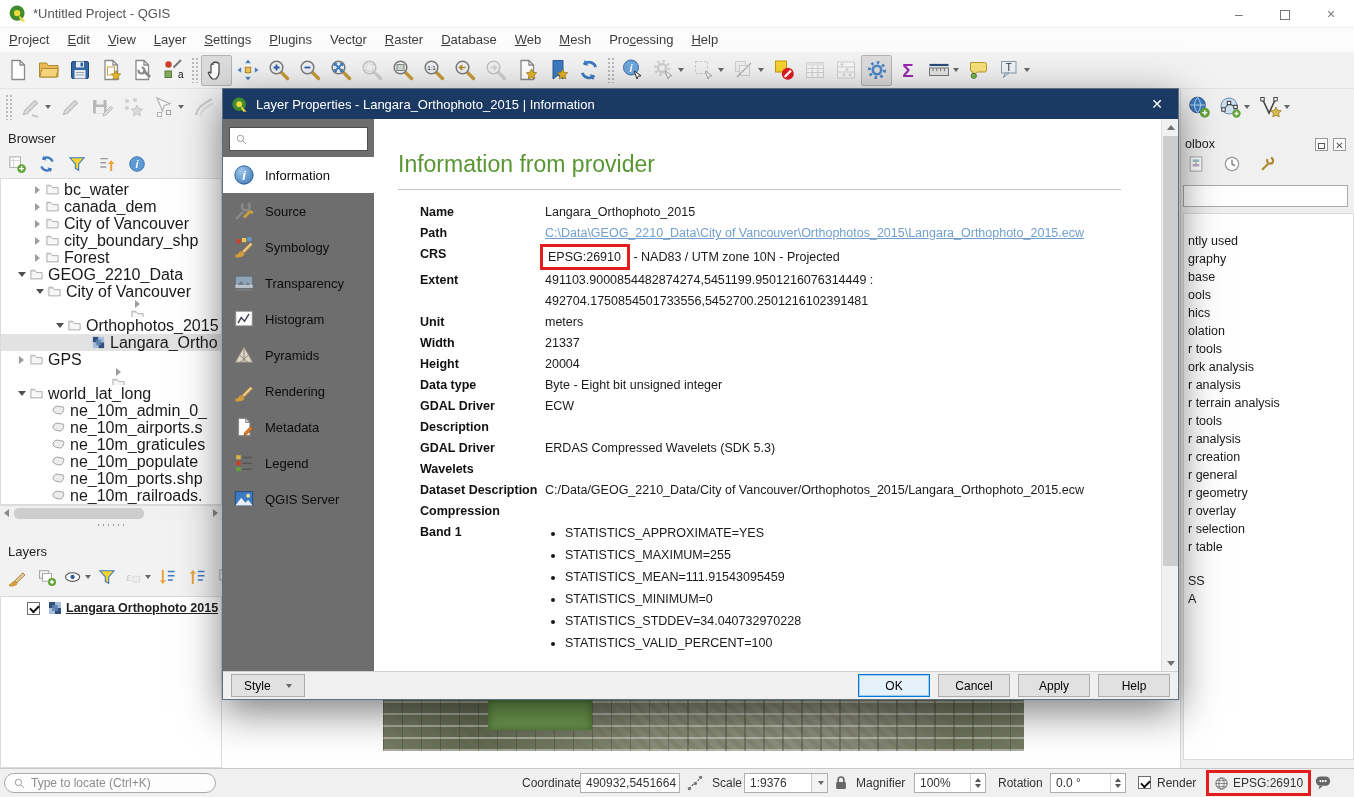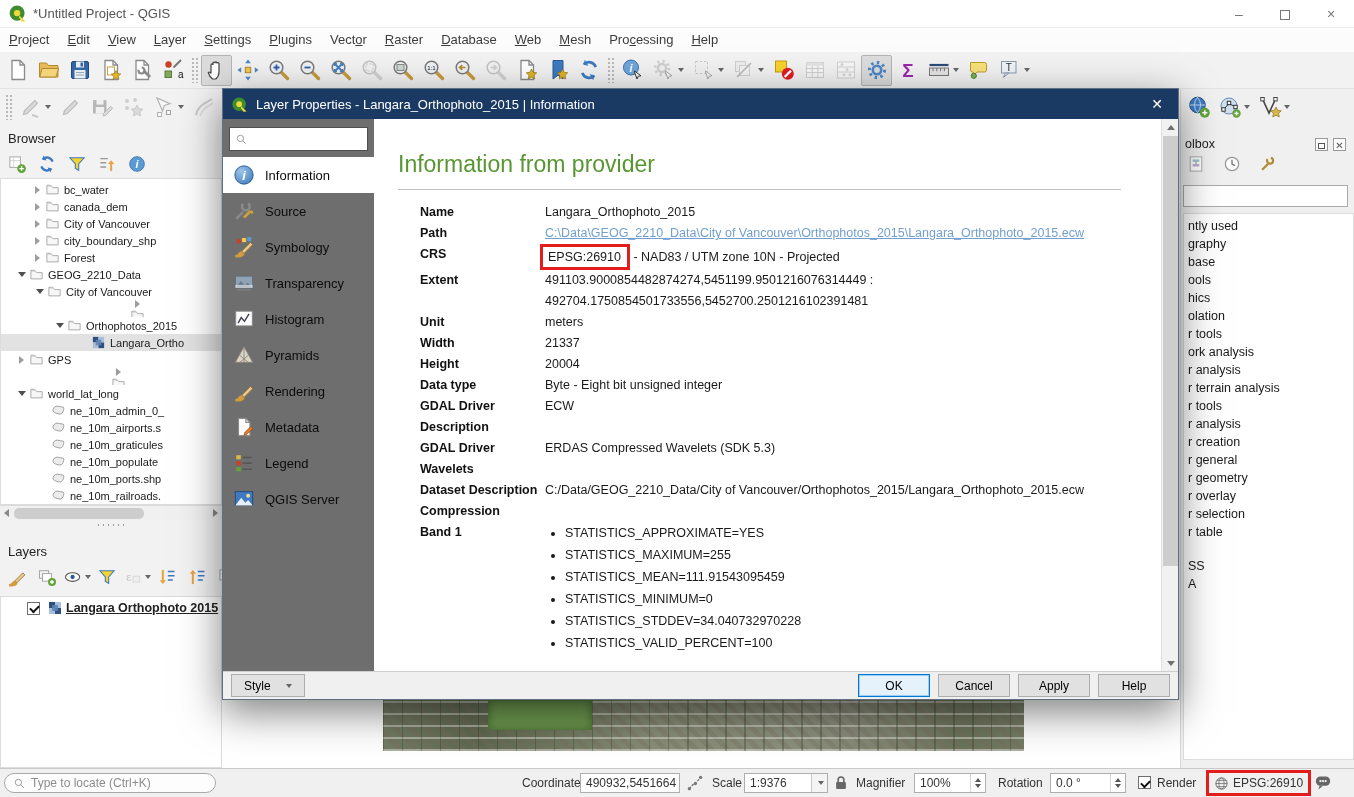--- a/index.html
+++ b/index.html
@@ -33,21 +33,21 @@
   .tbtn.withcaret { width:40px; }
   .grip { flex:none; width:7px; height:26px; margin:0 3px; background-image:radial-gradient(#b9b9b9 1px, transparent 1.1px); background-size:4px 4px; }
 
   
   .ptitle { font-size:13px; color:#222; padding:6px 8px 4px 8px; }
   .ptoolbar { display:flex; gap:4px; padding:1px 4px; }
   .ptoolbar .tbtn { width:26px; height:26px; } .ptoolbar .tbtn svg{ width:20px; height:20px; }
 
   #browser { left:0; top:125px; width:222px; height:395px; background:#f2f2f2; }
   #browser-tree { position:absolute; left:0; top:53px; right:0; bottom:15px; background:#fff; border:1px solid #dcdcdc; overflow:hidden; padding-top:2px; }
-  .trow { height:17px; display:flex; align-items:center; white-space:nowrap; font-size:11px; color:#1a1a1a; overflow:hidden; }
+  .trow { height:17px; display:flex; align-items:center; white-space:nowrap; font-size:16px; color:#1a1a1a; overflow:hidden; }
   .trow.selected { background:#e2e2e2; }
   .tw { width:13px; flex:none; display:flex; align-items:center; justify-content:center; }
   .ar-c { width:0;height:0;border-top:4px solid transparent;border-bottom:4px solid transparent;border-left:5px solid #9d9d9d; }
   .ar-o { width:0;height:0;border-left:4px solid transparent;border-right:4px solid transparent;border-top:5px solid #4f4f4f; }
   .trow .icon { width:17px; flex:none; } .trow .icon svg { width:15px; height:15px; }
   .trow .tlabel { padding-left:3px; }
   #browser-hscroll { position:absolute; left:0; bottom:0; height:15px; width:222px; background:#f0f0f0; border-top:1px solid #dcdcdc; }
   .harrow { position:absolute; top:3px; width:0; height:0; border-top:4px solid transparent; border-bottom:4px solid transparent; }
   .harrow.left { left:4px; border-right:5px solid #888; }
   .harrow.right { right:4px; border-left:5px solid #888; }
@@ -82,21 +82,21 @@
   
   #rightdock { left:1180px; top:89px; width:174px; height:679px; background:#f0f0f0; border-left:1px solid #d6d6d6; }
   #dock-topbar { position:absolute; left:2px; top:2px; display:flex; align-items:center; }
   #dock-titlerow { position:absolute; left:4px; top:48px; right:4px; height:18px; font-size:12.5px; color:#222; }
   .dockwin { position:absolute; top:1px; width:13px; height:13px; color:#555; font-size:10px; line-height:13px; text-align:center; border:1px solid #9a9a9a; background:#fbfbfb; }
   #dock-float { right:22px; } #dock-close { right:4px; }
   #dock-float span { display:inline-block; width:7px; height:6px; border:1px solid #555; vertical-align:middle; }
   #dock-tools { position:absolute; left:2px; top:62px; display:flex; gap:10px; align-items:center; }
   #dock-tools .tbtn { width:26px;height:26px; } #dock-tools .tbtn svg{width:20px;height:20px;}
   #dock-search { position:absolute; left:2px; top:96px; right:6px; height:22px; background:#fff; border:1px solid #ababab; }
-  #dock-list { position:absolute; left:2px; top:124px; right:0; bottom:8px; background:#fff; border:1px solid #dcdcdc; padding-top:3px; overflow:hidden; }
+  #dock-list { position:absolute; left:2px; top:124px; right:0; bottom:8px; background:#fff; border:1px solid #dcdcdc; padding-top:18px; overflow:hidden; }
   .rpitem { height:18px; line-height:18px; padding-left:4px; font-size:12.5px; color:#1a1a1a; white-space:nowrap; overflow:hidden; }
   .rpitem.gap { margin-top:16px; }
 
   
   #statusbar { left:0; top:768px; width:1354px; height:29px; background:#f0f0f0; border-top:1px solid #c9c9c9; font-size:12px; color:#333; }
   #statusbar .icon svg { width:18px; height:18px; }
   #locator { position:absolute; left:4px; top:4px; width:212px; height:20px; border:1px solid #a9a9a9; border-radius:10px; background:#fdfdfd; display:flex; align-items:center; padding:0 8px; gap:5px; }
   #locator .icon svg { width:13px; height:13px; }
   #locator input { border:none; outline:none; background:transparent; font-size:12px; color:#333; width:160px; font-family:inherit; }
   #locator input::placeholder { color:#8c8c8c; }

